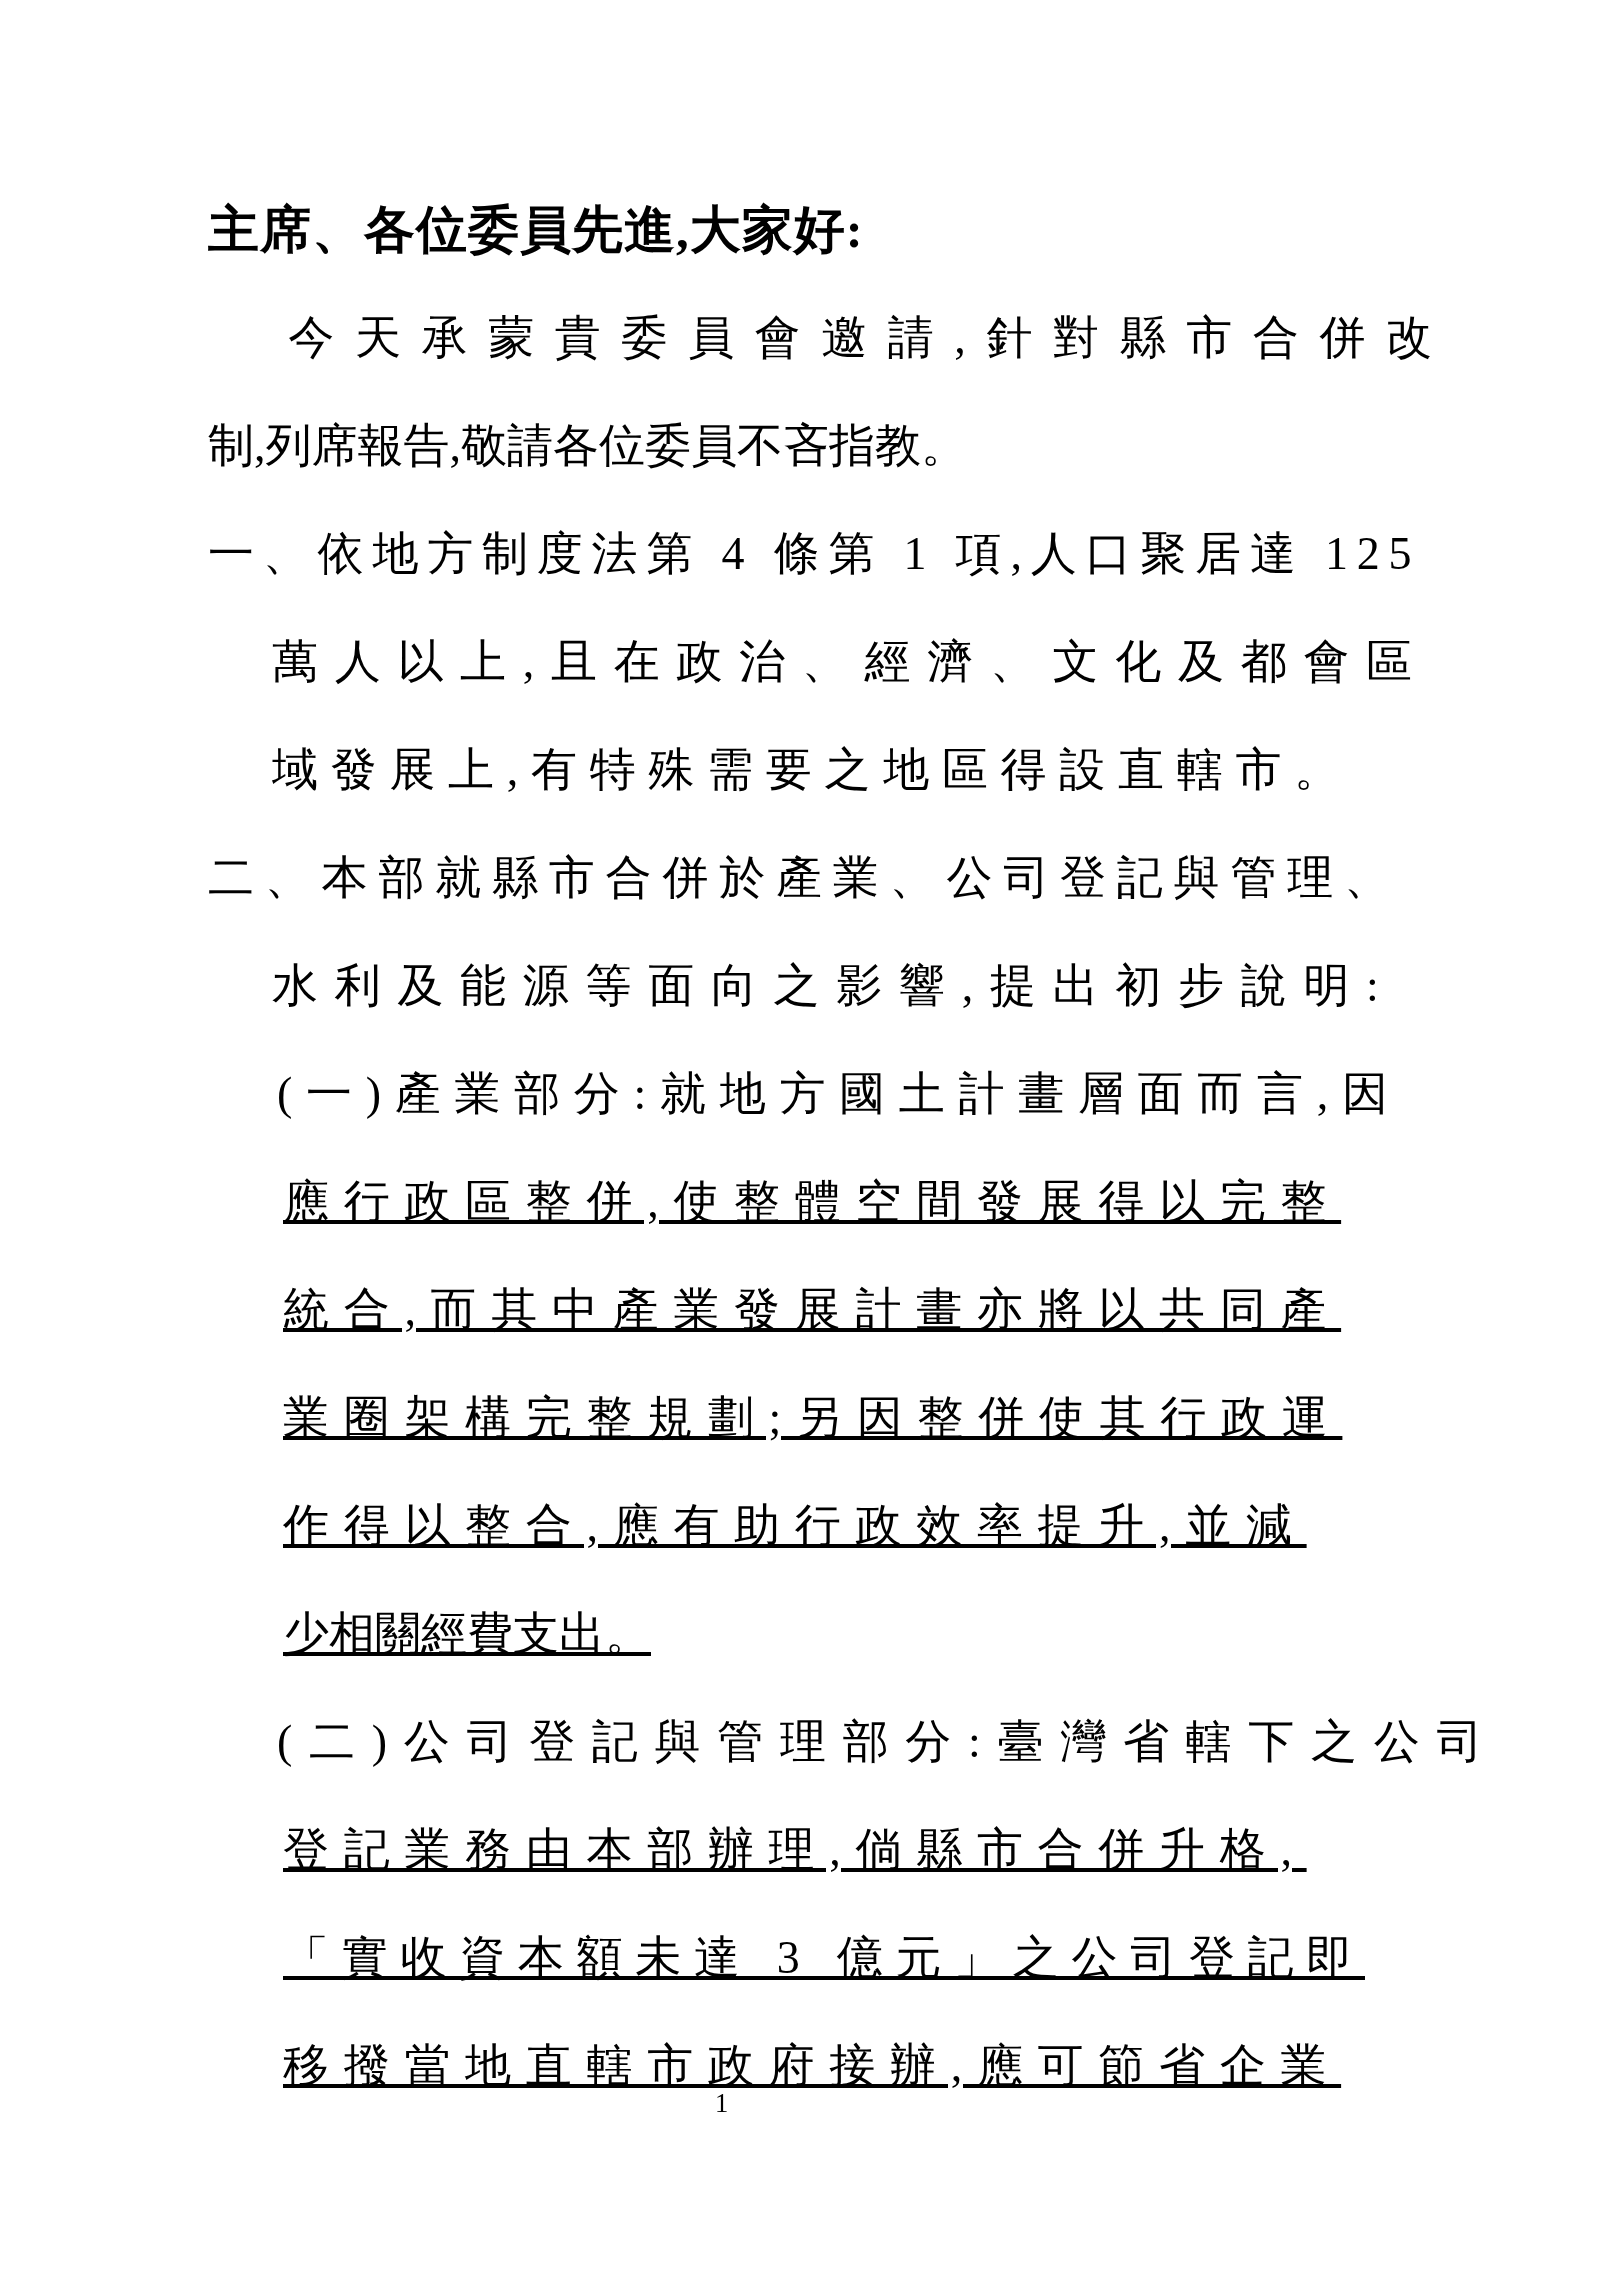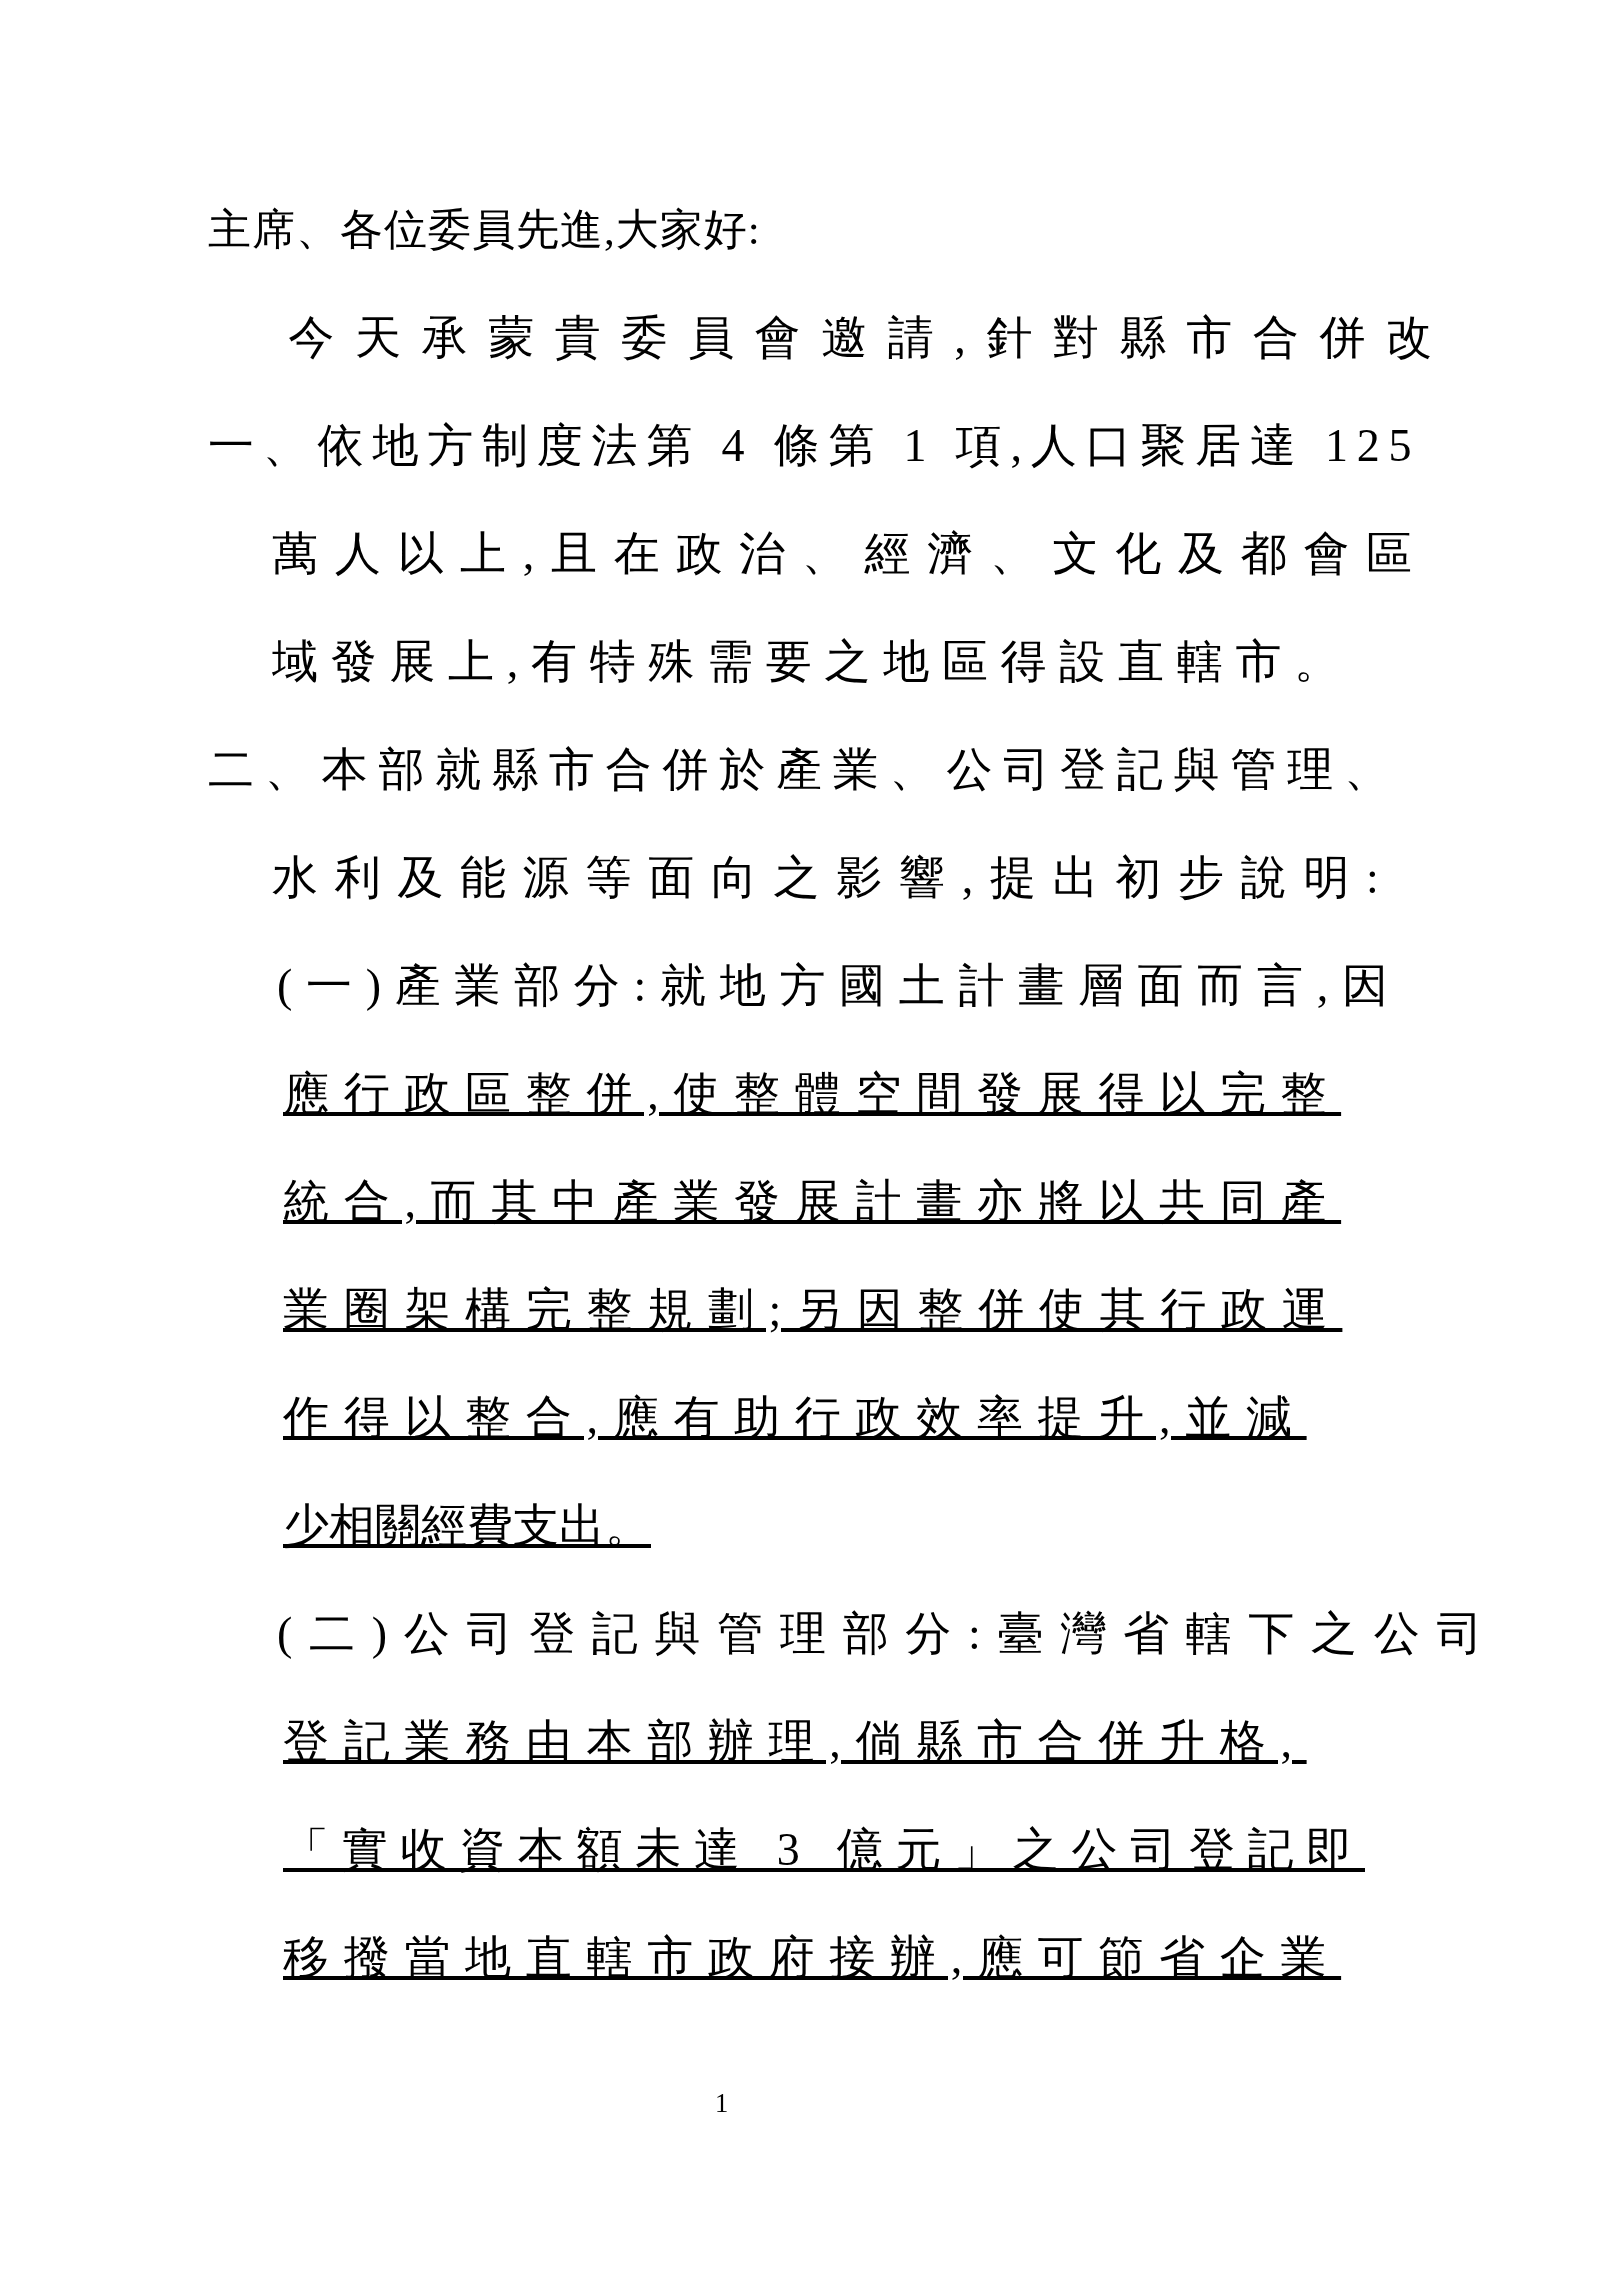--- a/index.html
+++ b/index.html
@@ -22,22 +22,22 @@
     top: 176px;
     width: 1264px;
   }
   .line {
     height: 108px;
     line-height: 108px;
     font-size: 46px;
     white-space: nowrap;
   }
   .title-line {
-    font-weight: normal;
-    font-size: 43px;
+    font-weight: bold;
+    font-size: 51px;
     letter-spacing: 1px;
   }
   
   .ind-para   { margin-left: 61px; text-align: center;  }  
   .ind-item   { margin-left: 64px;  }  
   .ind-sub    { margin-left: 69px;  }  
   .ind-subcon { margin-left: 75px; text-decoration: underline; }  
   
   .ls0  { letter-spacing: 0; }
   .ls9  { letter-spacing: 8.8px; }
@@ -59,20 +59,21 @@
   }
 </style>
 </head>
 <body>
 
 <div class="page">
   <div class="textcol">
     <div class="line title-line">主席、各位委員先進,大家好:</div>
 
     <div class="line ind-para ls21">今天承蒙貴委員會邀請,針對縣市合併改</div>
+    <div class="line ls0">制,列席報告,敬請各位委員不吝指教。</div>
     <div class="line ls9">一、依地方制度法第 4 條第 1 項,人口聚居達 125</div>
     <div class="line ind-item ls17">萬人以上,且在政治、經濟、文化及都會區</div>
     <div class="line ind-item ls13">域發展上,有特殊需要之地區得設直轄市。</div>
     <div class="line ls11">二、本部就縣市合併於產業、公司登記與管理、</div>
     <div class="line ind-item ls17">水利及能源等面向之影響,提出初步說明:</div>
     <div class="line ind-sub ls14">(一)產業部分:就地方國土計畫層面而言,因</div>
     <div class="line ind-subcon ls15">應行政區整併,使整體空間發展得以完整</div>
     <div class="line ind-subcon ls15">統合,而其中產業發展計畫亦將以共同產</div>
     <div class="line ind-subcon ls15">業圈架構完整規劃;另因整併使其行政運</div>
     <div class="line ind-subcon ls15">作得以整合,應有助行政效率提升,並減</div>

